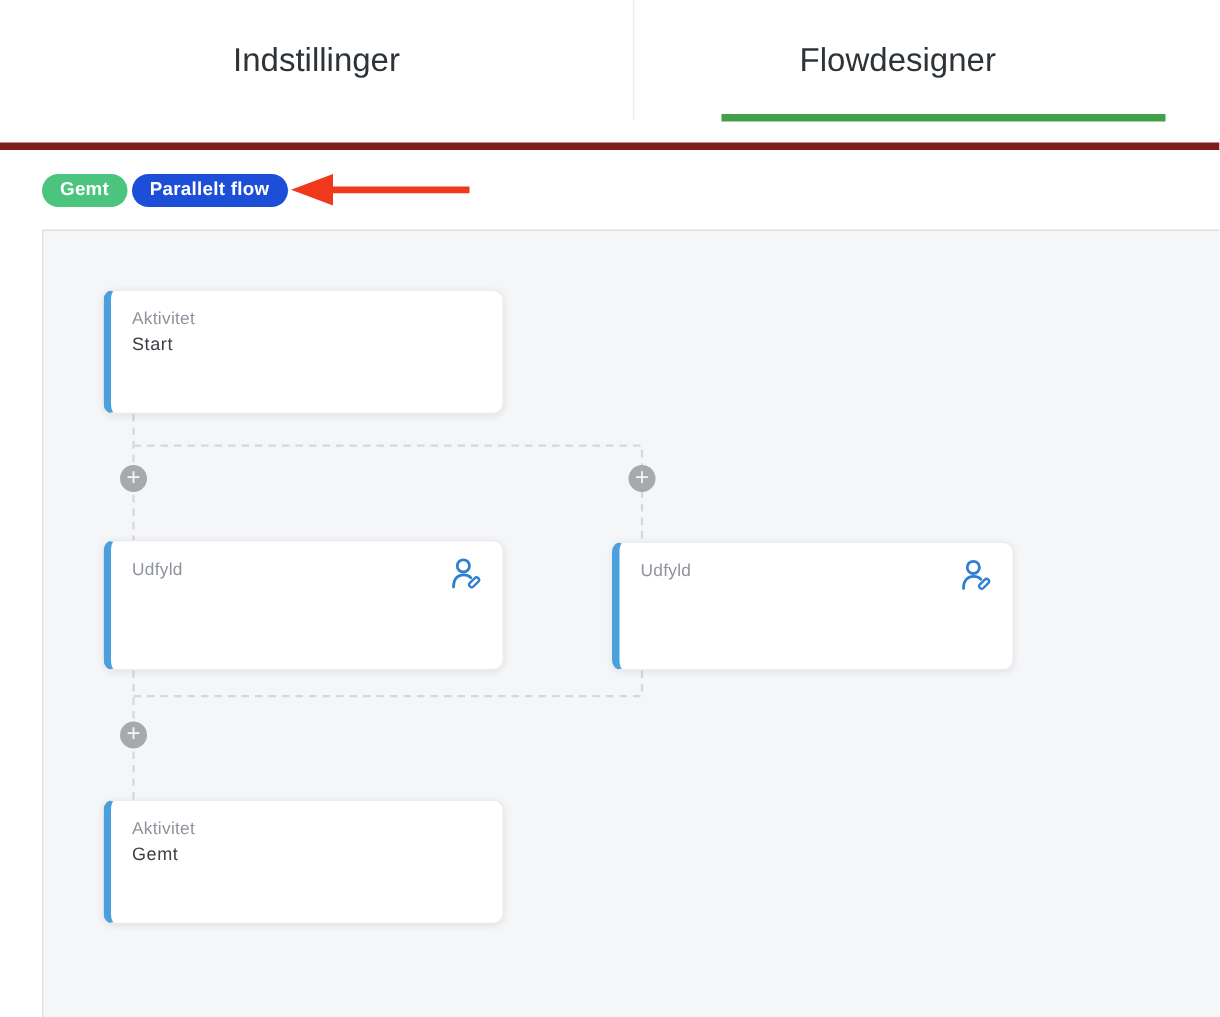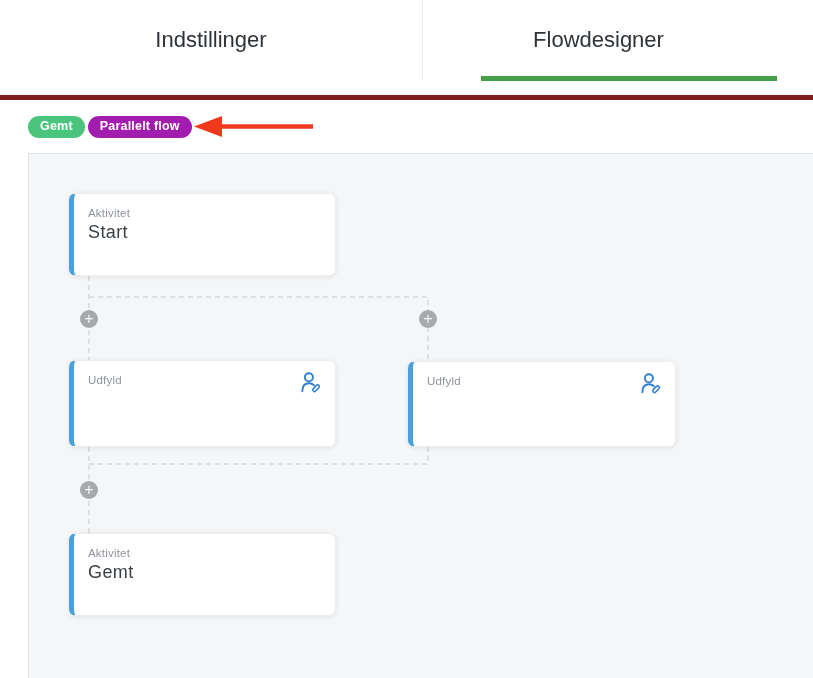--- a/index.html
+++ b/index.html
@@ -41,21 +41,21 @@
     display: inline-block;
     padding: 4px 12px 5px 12px;
     border-radius: 12px;
     color: #ffffff;
     font-weight: bold;
     font-size: 12.5px;
     line-height: 13px;
     letter-spacing: 0.2px;
   }
   .badge-green  { background: #4bc47d; }
-  .badge-orange { background: #a21caf; }
+  .badge-orange { background: #1d4ed8; }
 
   .pointer-arrow {
     position: absolute; left: 192px; top: 114px;
     width: 126px; height: 25px;
   }
 
   
   .canvas {
     position: absolute; left: 28px; top: 153px;
     width: 785px; height: 525px;
@@ -83,21 +83,21 @@
   .card-start  { left: 40px;  top: 39px;  width: 267px; height: 83px; }
   .card-ud1    { left: 40px;  top: 206px; width: 267px; height: 87px; }
   .card-ud2    { left: 379px; top: 207px; width: 268px; height: 86px; }
   .card-slut   { left: 40px;  top: 379px; width: 267px; height: 83px; }
 
   .node-type {
     font-size: 11.5px; color: #8e939b;
     margin-bottom: 3px; letter-spacing: 0.2px;
   }
   .node-title {
-    font-size: 18px; color: #3a3f44;
+    font-size: 12px; color: #3a3f44;
     letter-spacing: 0.4px;
   }
   .assignee-icon {
     position: absolute; top: 10px; right: 11px;
     width: 25px; height: 25px;
   }
 
   
   .plus-btn {
     position: absolute;

